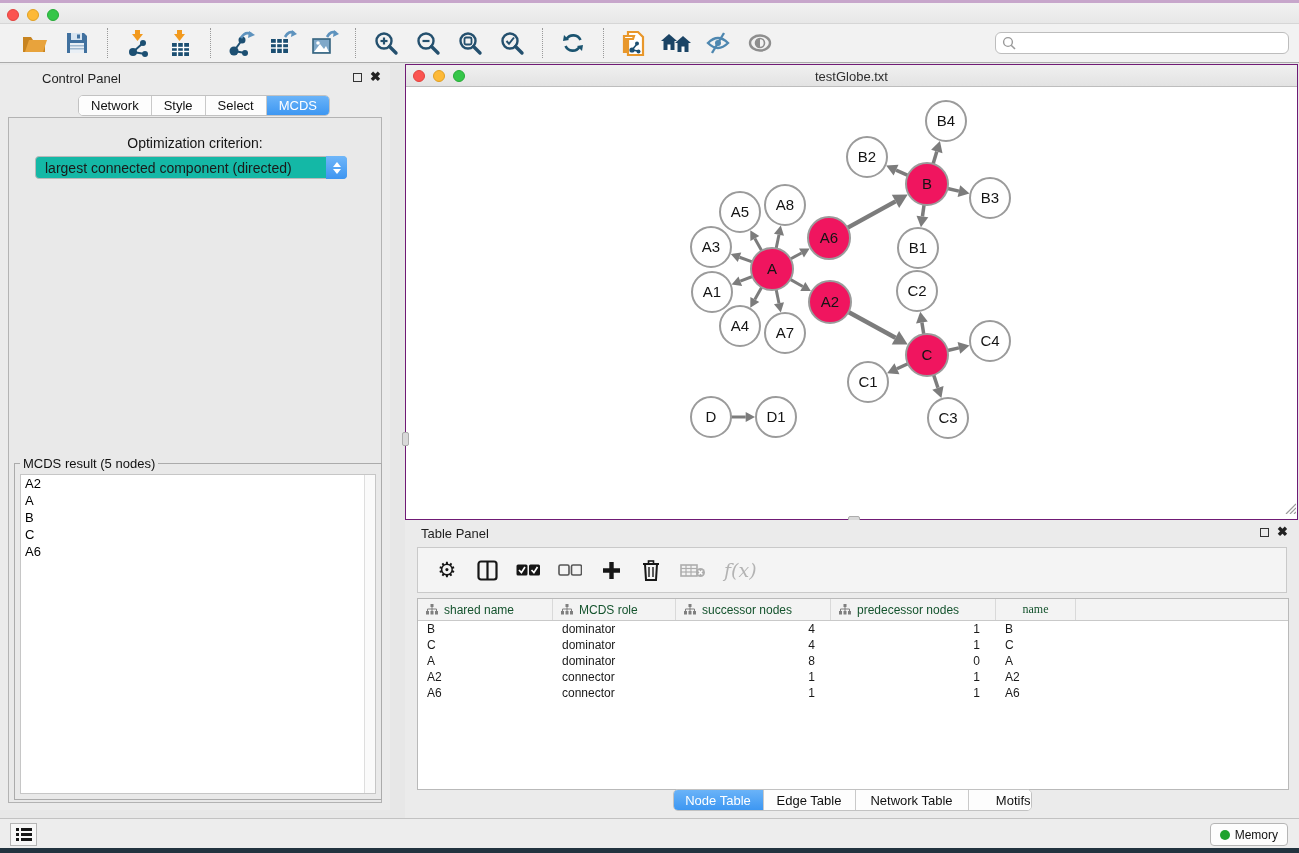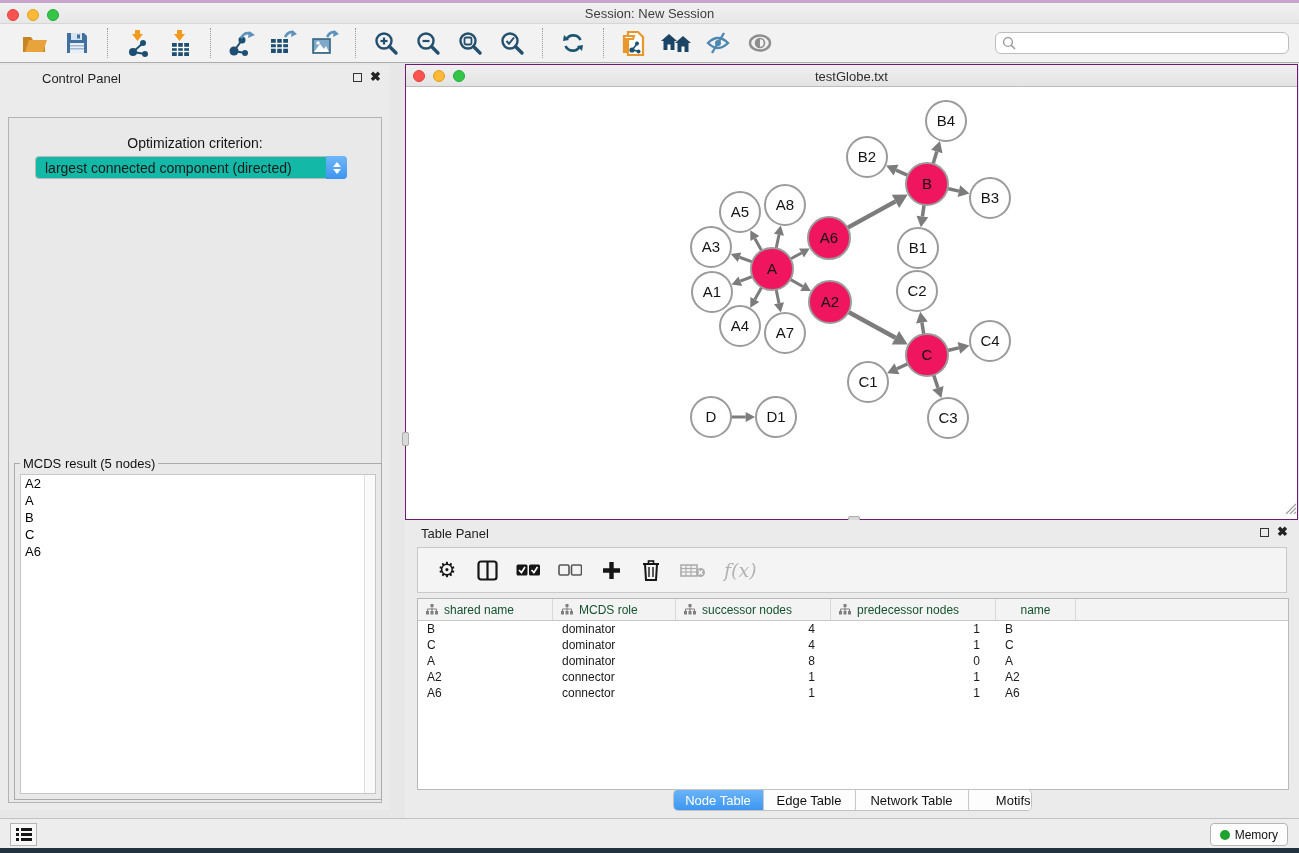--- a/index.html
+++ b/index.html
@@ -126,21 +126,21 @@
   .fx-glyph { font-family:"DejaVu Serif",serif; font-style:italic; font-size:19px; color:#B3B3B3; }
   .node-table {
     position:absolute; left:12px; top:78px; width:872px; height:192px;
     background:#fff; border:1px solid #B9B9B9; font-size:12px;
   }
   .nt-header { display:flex; height:22px; background:#F3F3F3; border-bottom:1px solid #C9C9C9; }
   .nt-hcell {
     display:flex; align-items:center; gap:6px; padding-left:8px;
     border-right:1px solid #D9D9D9; color:#14532d;
   }
-  .nt-hcell.center { justify-content:center; padding-left:0; }
+  .nt-hcell.center { justify-content:center; padding-left:0;font-family:Liberation Serif, serif; }
   .nt-row { display:flex; height:16px; align-items:center; }
   .nt-cell { overflow:hidden; white-space:nowrap; }
   .tp-tabs-row { position:absolute; left:0; right:0; top:269px; display:flex; justify-content:center; }
   .tp-tabs { position:relative; height:22px; }
 
   
   .status-bar {
     position:absolute; left:0; top:818px; width:1299px; height:30px;
     background:#EDEDED; border-top:1px solid #C2C2C2;
   }
@@ -160,21 +160,20 @@
 </head>
 <body>
 
 <div class="desktop-top"></div>
 <div class="titlebar">
   <div class="lights">
     <span class="light red"></span>
     <span class="light yellow"></span>
     <span class="light green"></span>
   </div>
-  <div class="win-title">Session: New Session</div>
 </div>
 
 <div class="main-toolbar">
   <div class="tb-btn">
     <svg width="26" height="22" viewBox="0 0 26 22">
       <path d="M1 5 h8 l2 3 h12 v12 h-22 z" fill="#C88420"></path>
       <path d="M3 20 L7 8 h18 l-4 12 z" fill="#E8A33C"></path>
     </svg>
   </div>
   <div class="tb-btn">
@@ -336,20 +335,26 @@
     </span>
     <input type="text" placeholder="" style="">
   </div>
 </div>
 
 <div class="control-panel">
   <div class="cp-header">
     <span class="cp-title">Control Panel</span>
     <span class="panel-float"></span>
     <span class="panel-close">✖</span>
+  </div>
+  <div class="seg-tabs cp-tabs">
+    <div class="seg-tab">Network</div>
+    <div class="seg-tab">Style</div>
+    <div class="seg-tab">Select</div>
+    <div class="seg-tab active">MCDS</div>
   </div>
   <div class="cp-content"></div>
   <div class="opt-label">Optimization criterion:</div>
   <div class="dropdown">
     <span class="dd-text">largest connected component (directed)</span>
     <span class="dd-stepper">
         <span class="dd-up"></span>
         <span class="dd-down"></span>
       </span>
   </div>

